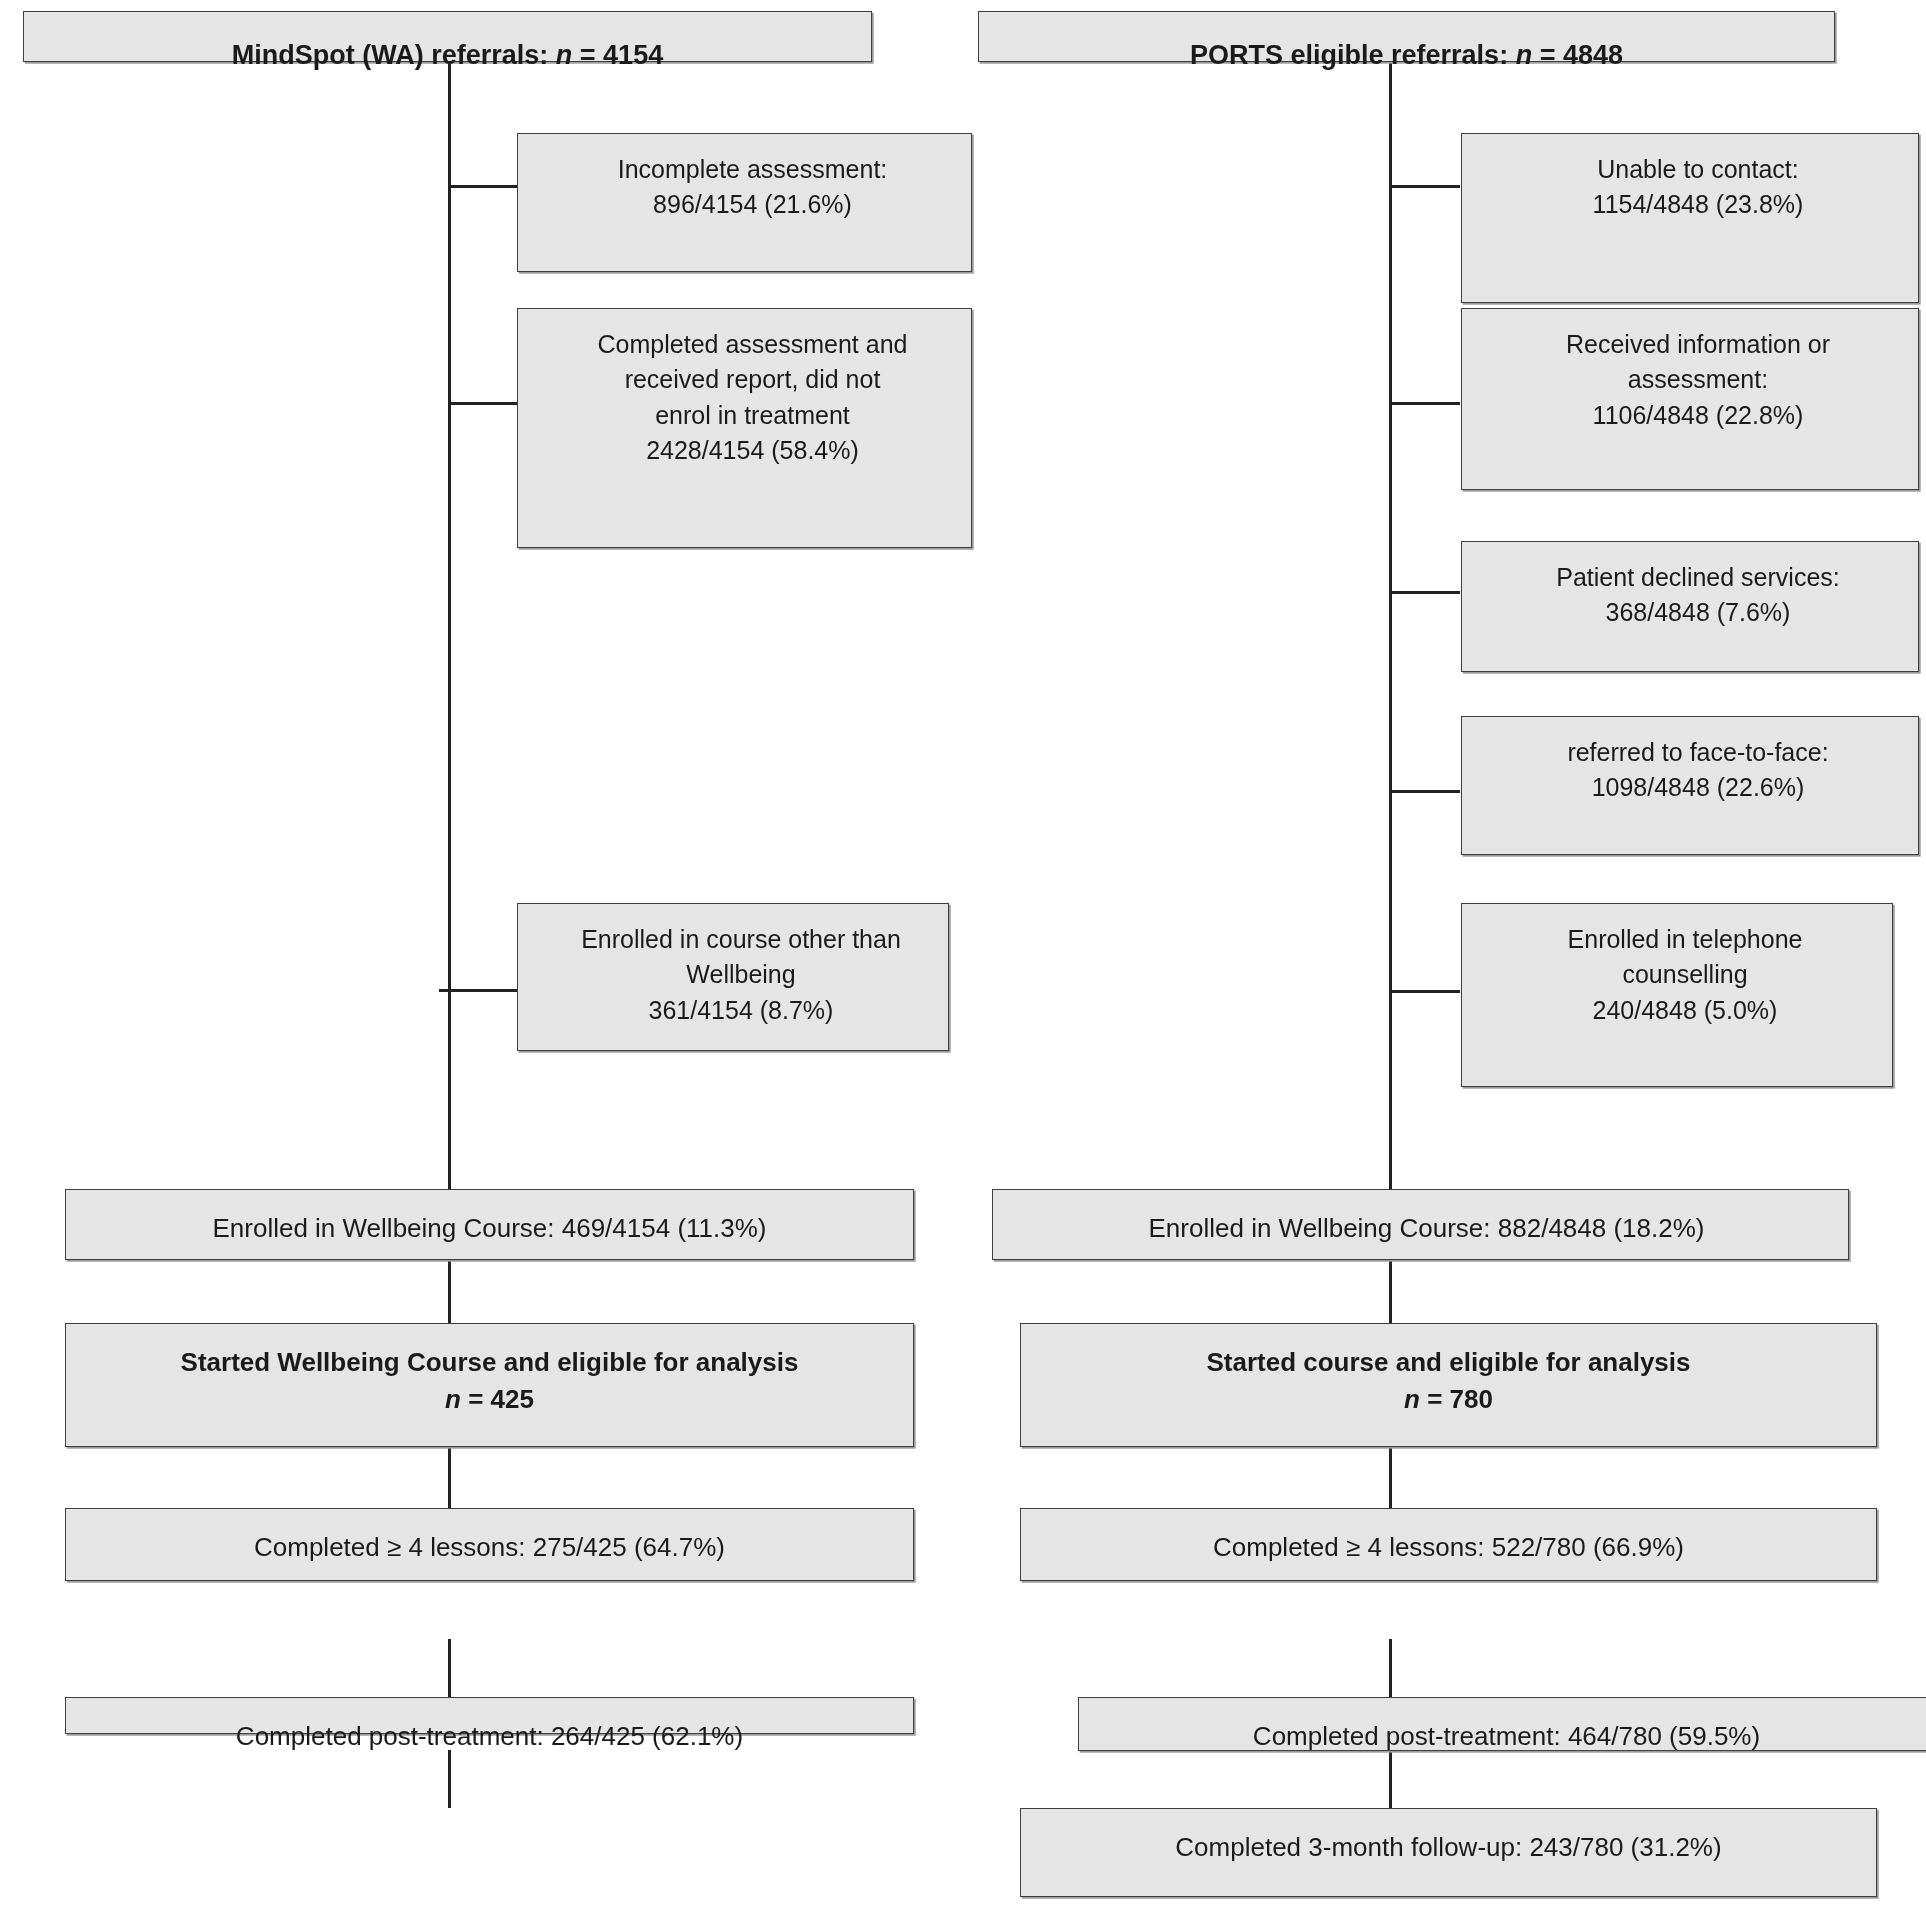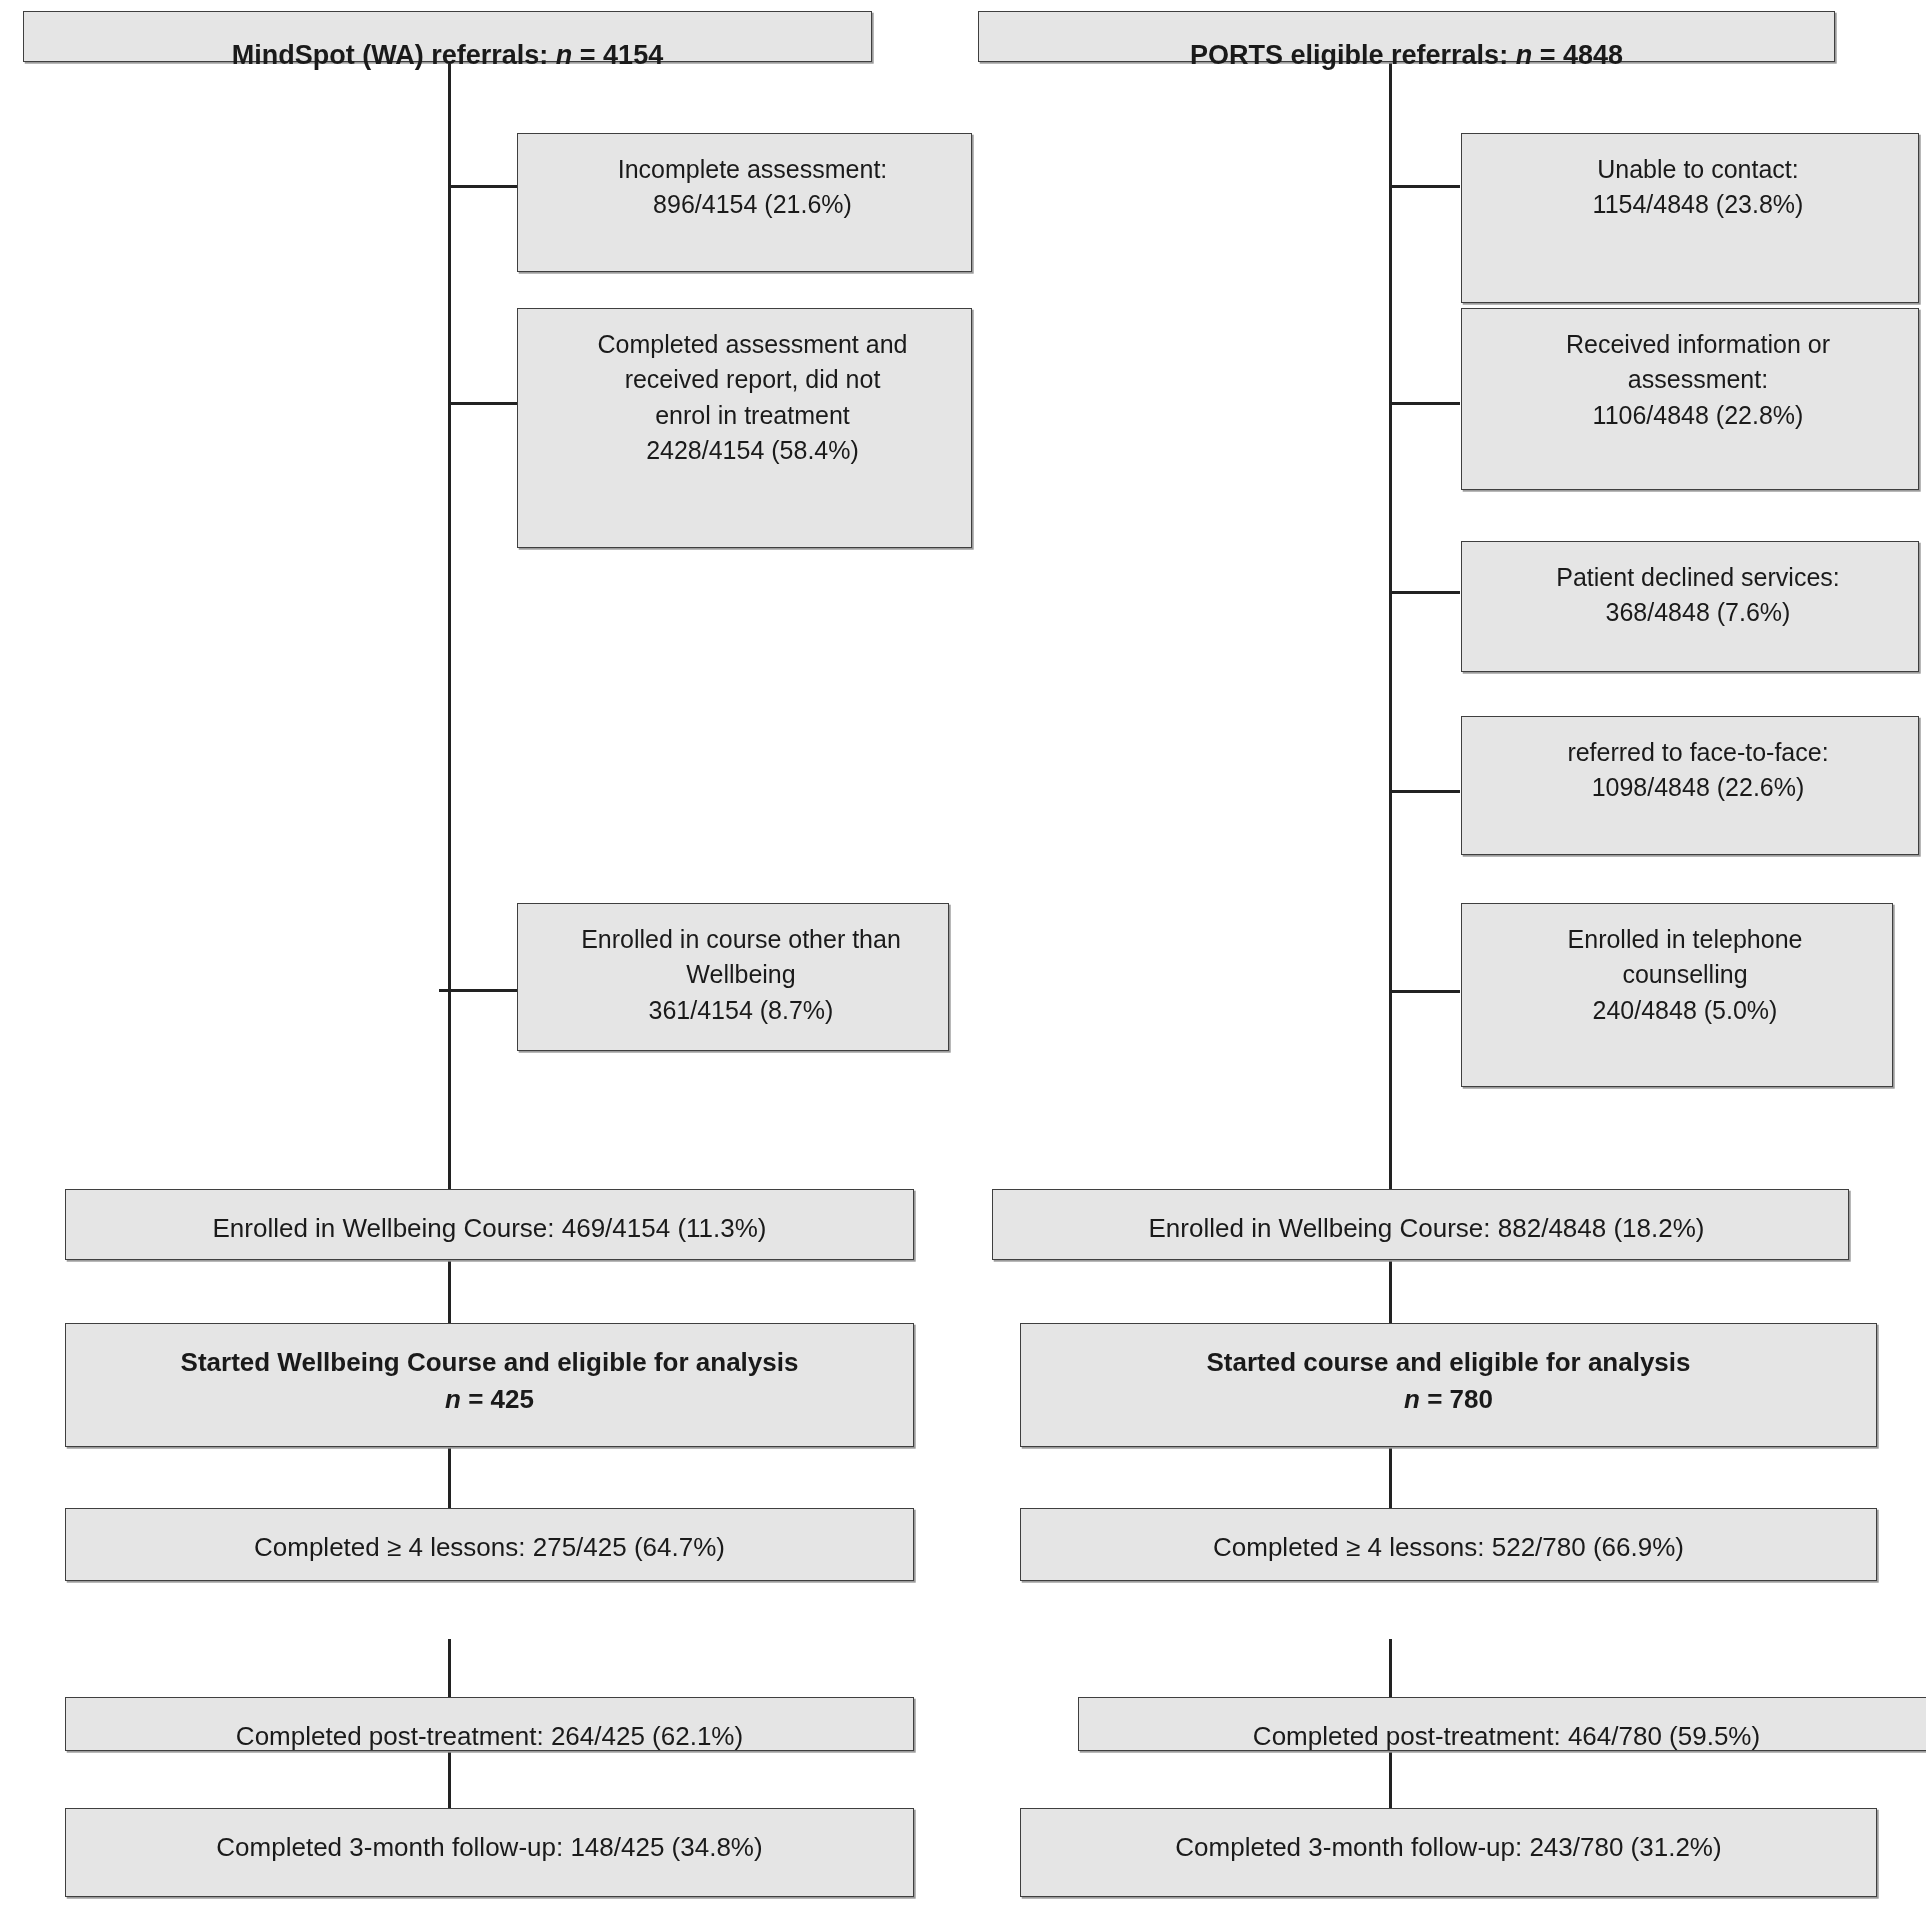--- a/index.html
+++ b/index.html
@@ -114,27 +114,24 @@
 
   <div class="box main boldbox" style="left:23px; top:1323px; width:849px; height:124px;">
     <span class="txt"><span>Started Wellbeing Course and eligible for analysis</span>
 <span class="ital">n</span><span> = 425</span></span>
   </div>
 
   <div class="box main" style="left:23px; top:1508px; width:849px; height:73px;">
     <span class="txt">Completed ≥ 4 lessons: 275/425 (64.7%)</span>
   </div>
 
-  <div class="box main" style="left:23px; top:1697px; width:849px; height:54px;">
+  <div class="box main" style="left:23px; top:1697px; width:849px; height:37px;">
     <span class="txt">Completed post-treatment: 264/425 (62.1%)</span>
   </div>
 
-  <div class="box main" style="left:23px; top:1808px; width:849px; height:89px;">
-    <span class="txt">Completed 3-month follow-up: 148/425 (34.8%)</span>
-  </div>
 
   <div class="vline" style="left:1389px; top:40px; height:1149px;"></div>
 
   <div class="hline" style="left:1389px; top:185px; width:71px;"></div>
   <div class="hline" style="left:1389px; top:402px; width:71px;"></div>
   <div class="hline" style="left:1389px; top:591px; width:71px;"></div>
   <div class="hline" style="left:1389px; top:790px; width:71px;"></div>
   <div class="hline" style="left:1389px; top:990px; width:71px;"></div>
 
   <div class="vline" style="left:1389px; top:1259px; height:64px;"></div>

